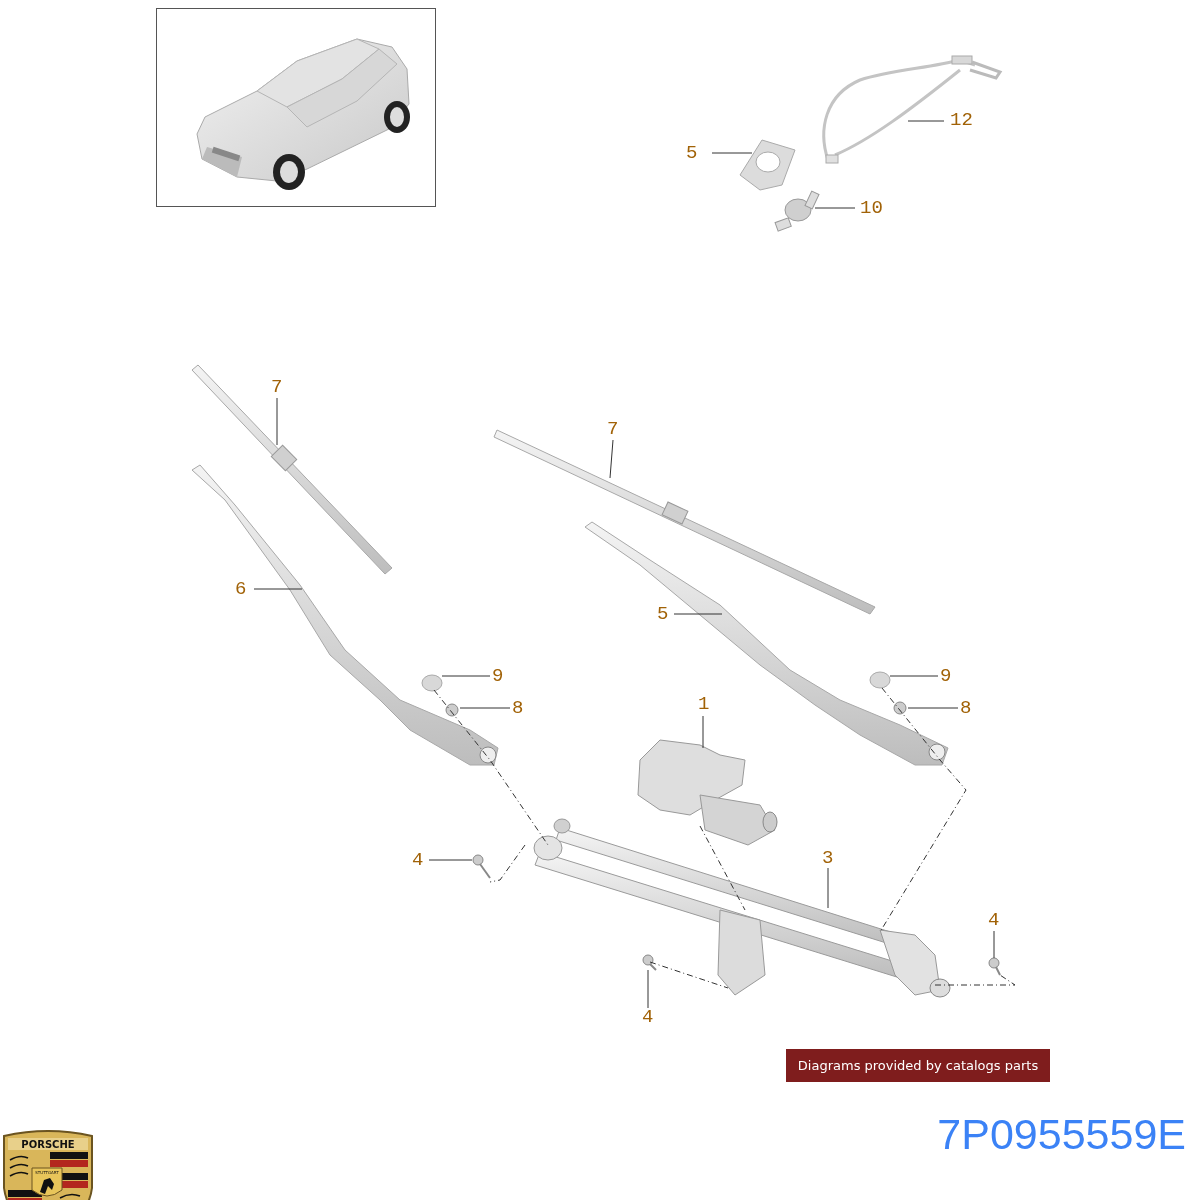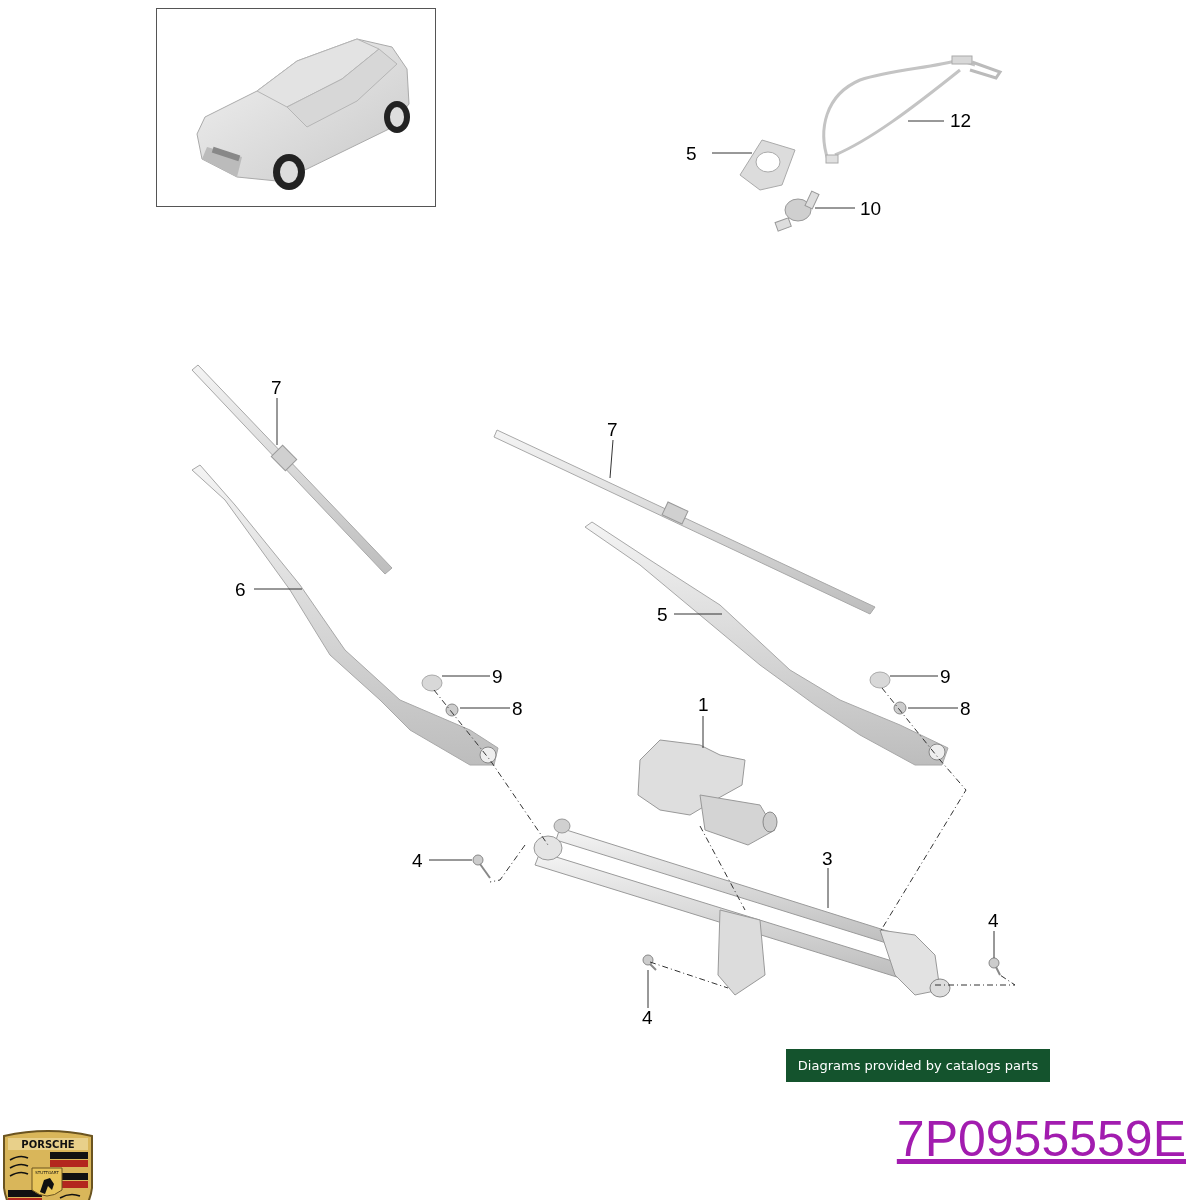--- a/index.html
+++ b/index.html
@@ -1,27 +1,27 @@
 <!DOCTYPE html>
 <html><head>
 <meta charset="utf-8">
 <style>
   html, body { margin: 0; padding: 0; background: #ffffff; }
   body { width: 1200px; height: 1200px; position: relative; overflow: hidden;
          font-family: "Liberation Sans", sans-serif; }
   .layer { position: absolute; left: 0; top: 0; }
-  .callout { position: absolute; font-size: 19px; color: #000000; line-height: 1; font-family: Liberation Sans, sans-serif; }
+  .callout { position: absolute; font-size: 19px; color: #a16207; line-height: 1; font-family: Liberation Mono, monospace; }
   .thumb-frame { position: absolute; left: 156px; top: 8px; width: 280px; height: 199px;
                  border: 1px solid #555; background: #fff; box-sizing: border-box; }
   .credit { position: absolute; left: 786px; top: 1049px; width: 264px; height: 33px;
-            background: #14532d; color: #ffffff; font-size: 13px;
+            background: #7f1d1d; color: #ffffff; font-size: 13px;
             display: flex; align-items: center; justify-content: center;
             font-family: "DejaVu Sans", sans-serif; }
-  .partno { position: absolute; right: 14px; top: 1110px; font-size: 50px; color: #a21caf;
-            font-family: "Liberation Sans", sans-serif; letter-spacing: 0px; text-decoration: underline; }
+  .partno { position: absolute; right: 14px; top: 1110px; font-size: 43px; color: #3b82f6;
+            font-family: "Liberation Sans", sans-serif; letter-spacing: 0px; }
   .crest { position: absolute; left: 0px; top: 1128px; width: 96px; height: 110px; }
 </style>
 </head>
 <body>
 
 <div class="thumb-frame">
   <svg width="278" height="197" viewBox="0 0 278 197">
     <defs>
       <linearGradient id="carg" x1="0" y1="0" x2="1" y2="1">
         <stop offset="0" stop-color="#f2f2f2"></stop>

